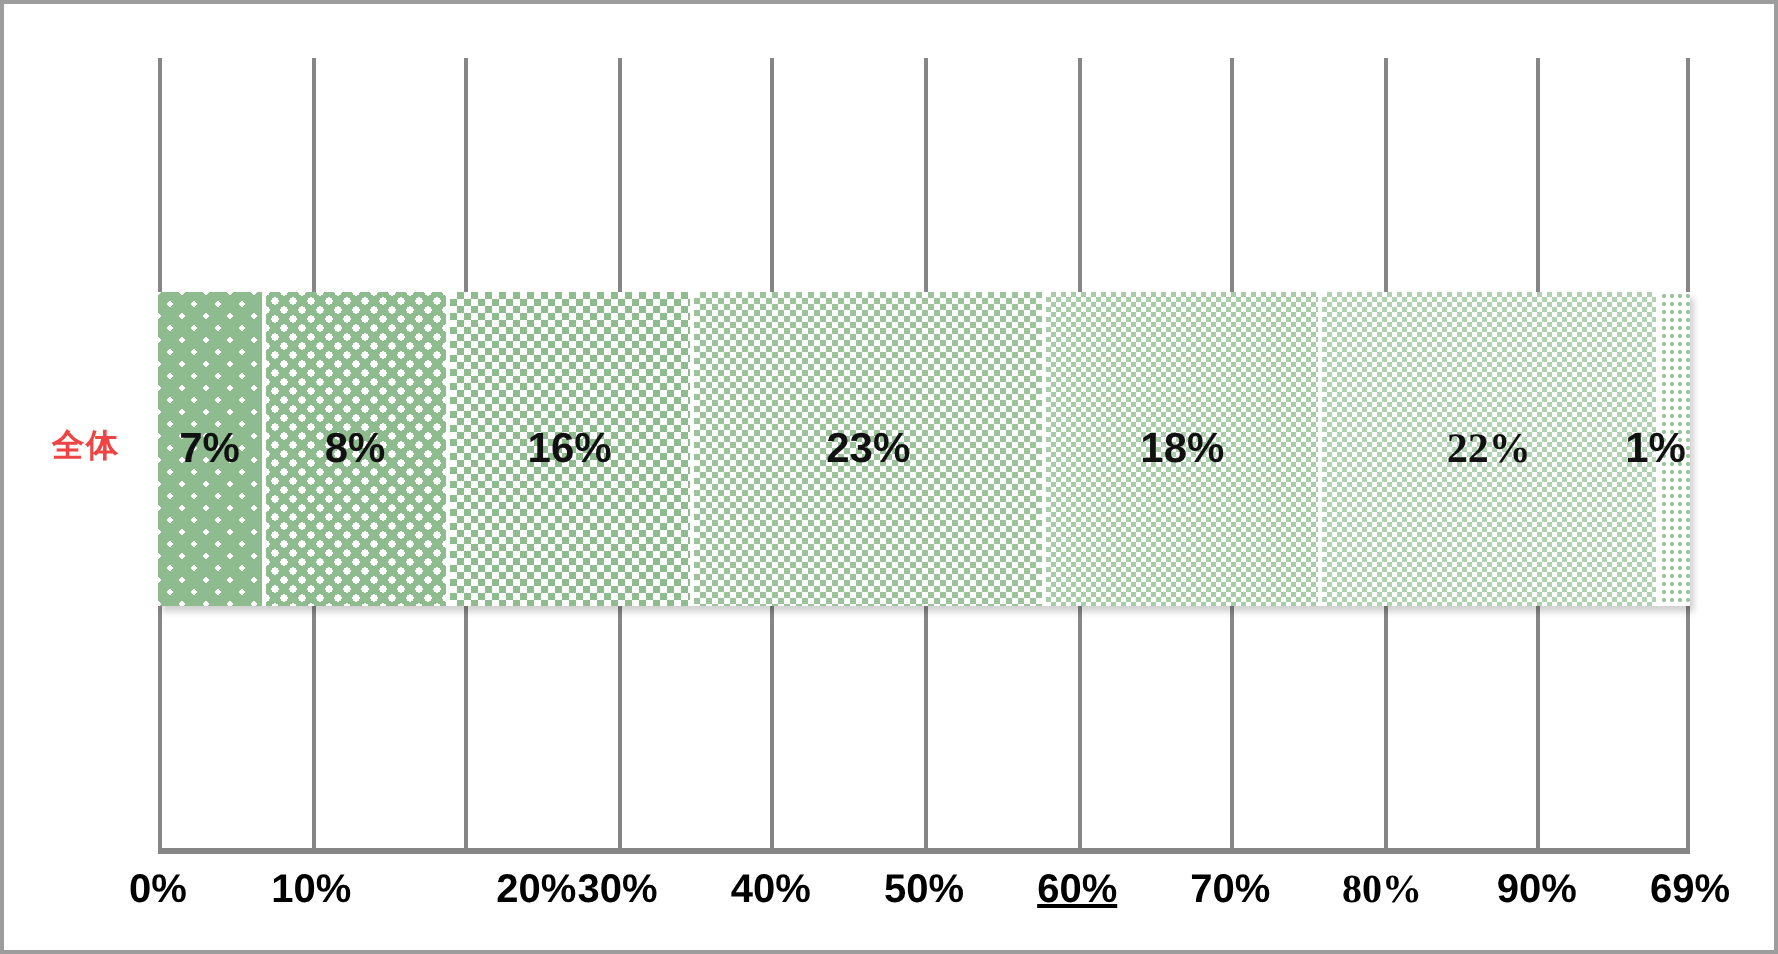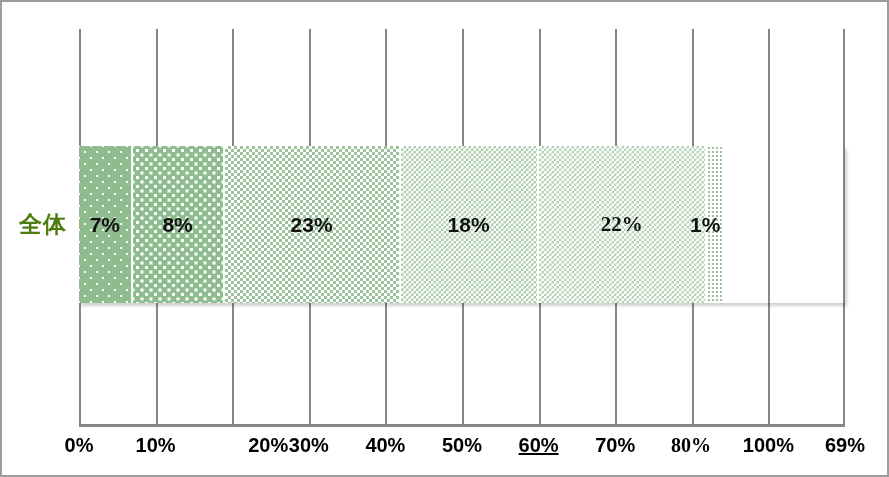--- a/index.html
+++ b/index.html
@@ -48,23 +48,23 @@
     background: #868686;
   }
 
   
   .cat-label {
     position: absolute;
     left: 10px;
     top: 208px;
     width: 62px;
     text-align: center;
-    font-size: 23px;
+    font-size: 16px;
     font-weight: bold;
-    color: #4d7c0f;
+    color: #ef4444;
     letter-spacing: 1px;
     line-height: 28px;
   }
 
   
   .bar-wrap {
     position: absolute;
     left: 77px;
     top: 144px;
     height: 157px;
@@ -211,20 +211,23 @@
   <div class="bar-wrap">
 
     <div class="seg p1" style="width:7%;">
       <span class="seg-label">7%</span>
     </div>
 
     <div class="seg p2" style="width:12%;">
       <span class="seg-label">8%</span>
     </div>
 
+    <div class="seg p3" style="width:16%;">
+      <span class="seg-label">16%</span>
+    </div>
 
     <div class="seg p4" style="width:23%;">
       <span class="seg-label">23%</span>
     </div>
 
     <div class="seg p5" style="width:18%;">
       <span class="seg-label">18%</span>
     </div>
 
     <div class="seg p6" style="width:22%;font-family:Liberation Serif, serif;">
@@ -240,17 +243,17 @@
   <div class="tick-labels">
     <span class="tick-label" style="left:77px;">0%</span>
     <span class="tick-label" style="left:153.6px;">10%</span>
     <span class="tick-label" style="left:230.2px;margin-left:36px;">20%</span>
     <span class="tick-label" style="left:306.8px;">30%</span>
     <span class="tick-label" style="left:383.4px;">40%</span>
     <span class="tick-label" style="left:460px;">50%</span>
     <span class="tick-label" style="left:536.6px;text-decoration:underline;">60%</span>
     <span class="tick-label" style="left:613.2px;">70%</span>
     <span class="tick-label" style="left:689px;font-family:Liberation Serif, serif;">80%</span>
-    <span class="tick-label" style="left:766.4px;">100%</span>
+    <span class="tick-label" style="left:766.4px;">90%</span>
     <span class="tick-label" style="left:843px;">69%</span>
   </div>
 
 </div>
 
 </body></html>

